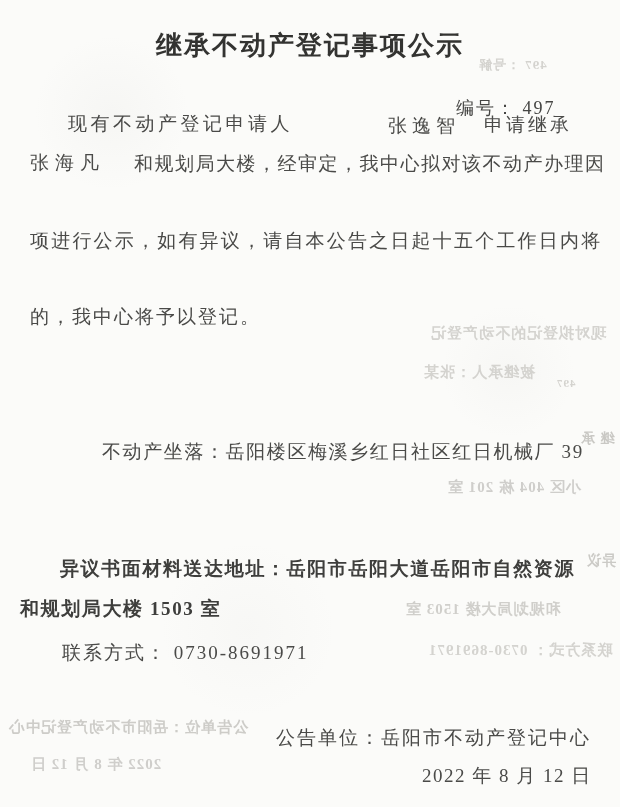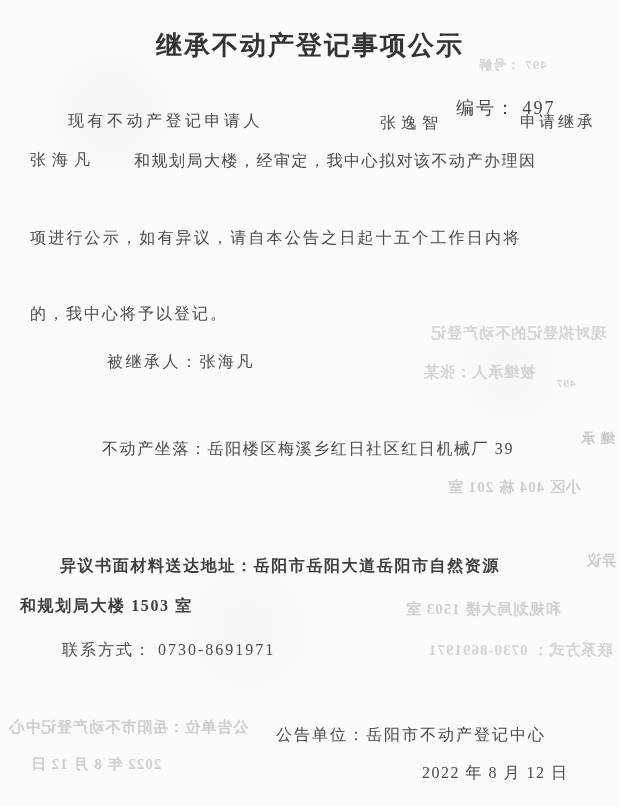--- a/index.html
+++ b/index.html
@@ -27,24 +27,24 @@
     font-weight: bold;
     font-size: 26px;
     letter-spacing: 2px;
     color: #333331;
   }
   .doc-number {
     left: 456px; top: 96px;
     font-size: 18px; letter-spacing: 2px;
     color: #454543;
   }
-  .body-text { font-size: 16px; color: #4a4a48; }
+  .body-text { font-size: 19px; color: #4a4a48; }
   .b1p { left: 68px;  top: 111px; letter-spacing: 3.5px; }
-  .b1n { left: 380px; top: 113px; letter-spacing: 5px; }
-  .b1s { left: 520px; top: 112px; letter-spacing: 3px; }
+  .b1n { left: 388px; top: 113px; letter-spacing: 5px; }
+  .b1s { left: 484px; top: 112px; letter-spacing: 3px; }
   .b2n { left: 30px;  top: 150px; letter-spacing: 6px; }
   .b2r { left: 134px; top: 151px; letter-spacing: 1.5px; }
   .b3  { left: 30px;  top: 189px; letter-spacing: 1.8px; }
   .b4  { left: 30px;  top: 228px; letter-spacing: 2.2px; }
   .b5  { left: 30px;  top: 266px; letter-spacing: 1.8px; }
   .b6  { left: 30px;  top: 304px; letter-spacing: 2px; }
   .d1  { left: 107px; top: 352px; letter-spacing: 2.5px; }
   .d2  { left: 101px; top: 397px; letter-spacing: 2px; }
   .d3  { left: 102px; top: 439px; letter-spacing: 1.6px; }
   .d4  { left: 25px;  top: 476px; letter-spacing: 2px; }
@@ -95,21 +95,20 @@
   <div class="abs doc-number">编号： 497</div>
 
   <div class="abs body-text b1p">现有不动产登记申请人</div>
   <div class="abs body-text b1n">张逸智</div>
   <div class="abs body-text b1s">申请继承</div>
   <div class="abs body-text b2n">张海凡</div>
   <div class="abs body-text b2r">和规划局大楼，经审定，我中心拟对该不动产办理因</div>
   <div class="abs body-text b4">项进行公示，如有异议，请自本公告之日起十五个工作日内将</div>
   <div class="abs body-text b6">的，我中心将予以登记。</div>
 
-  <div class="abs body-text d1">被继承人：张海凡</div>
   <div class="abs body-text d3">不动产坐落：岳阳楼区梅溪乡红日社区红日机械厂 39</div>
 
   <div class="abs body-text o1">异议书面材料送达地址：岳阳市岳阳大道岳阳市自然资源</div>
   <div class="abs body-text o2">和规划局大楼 1503 室</div>
   <div class="abs body-text o3">联系方式： 0730-8691971</div>
 
   <div class="abs body-text f1">公告单位：岳阳市不动产登记中心</div>
   <div class="abs body-text f2">2022 年 8 月 12 日</div>
 
 </div>

